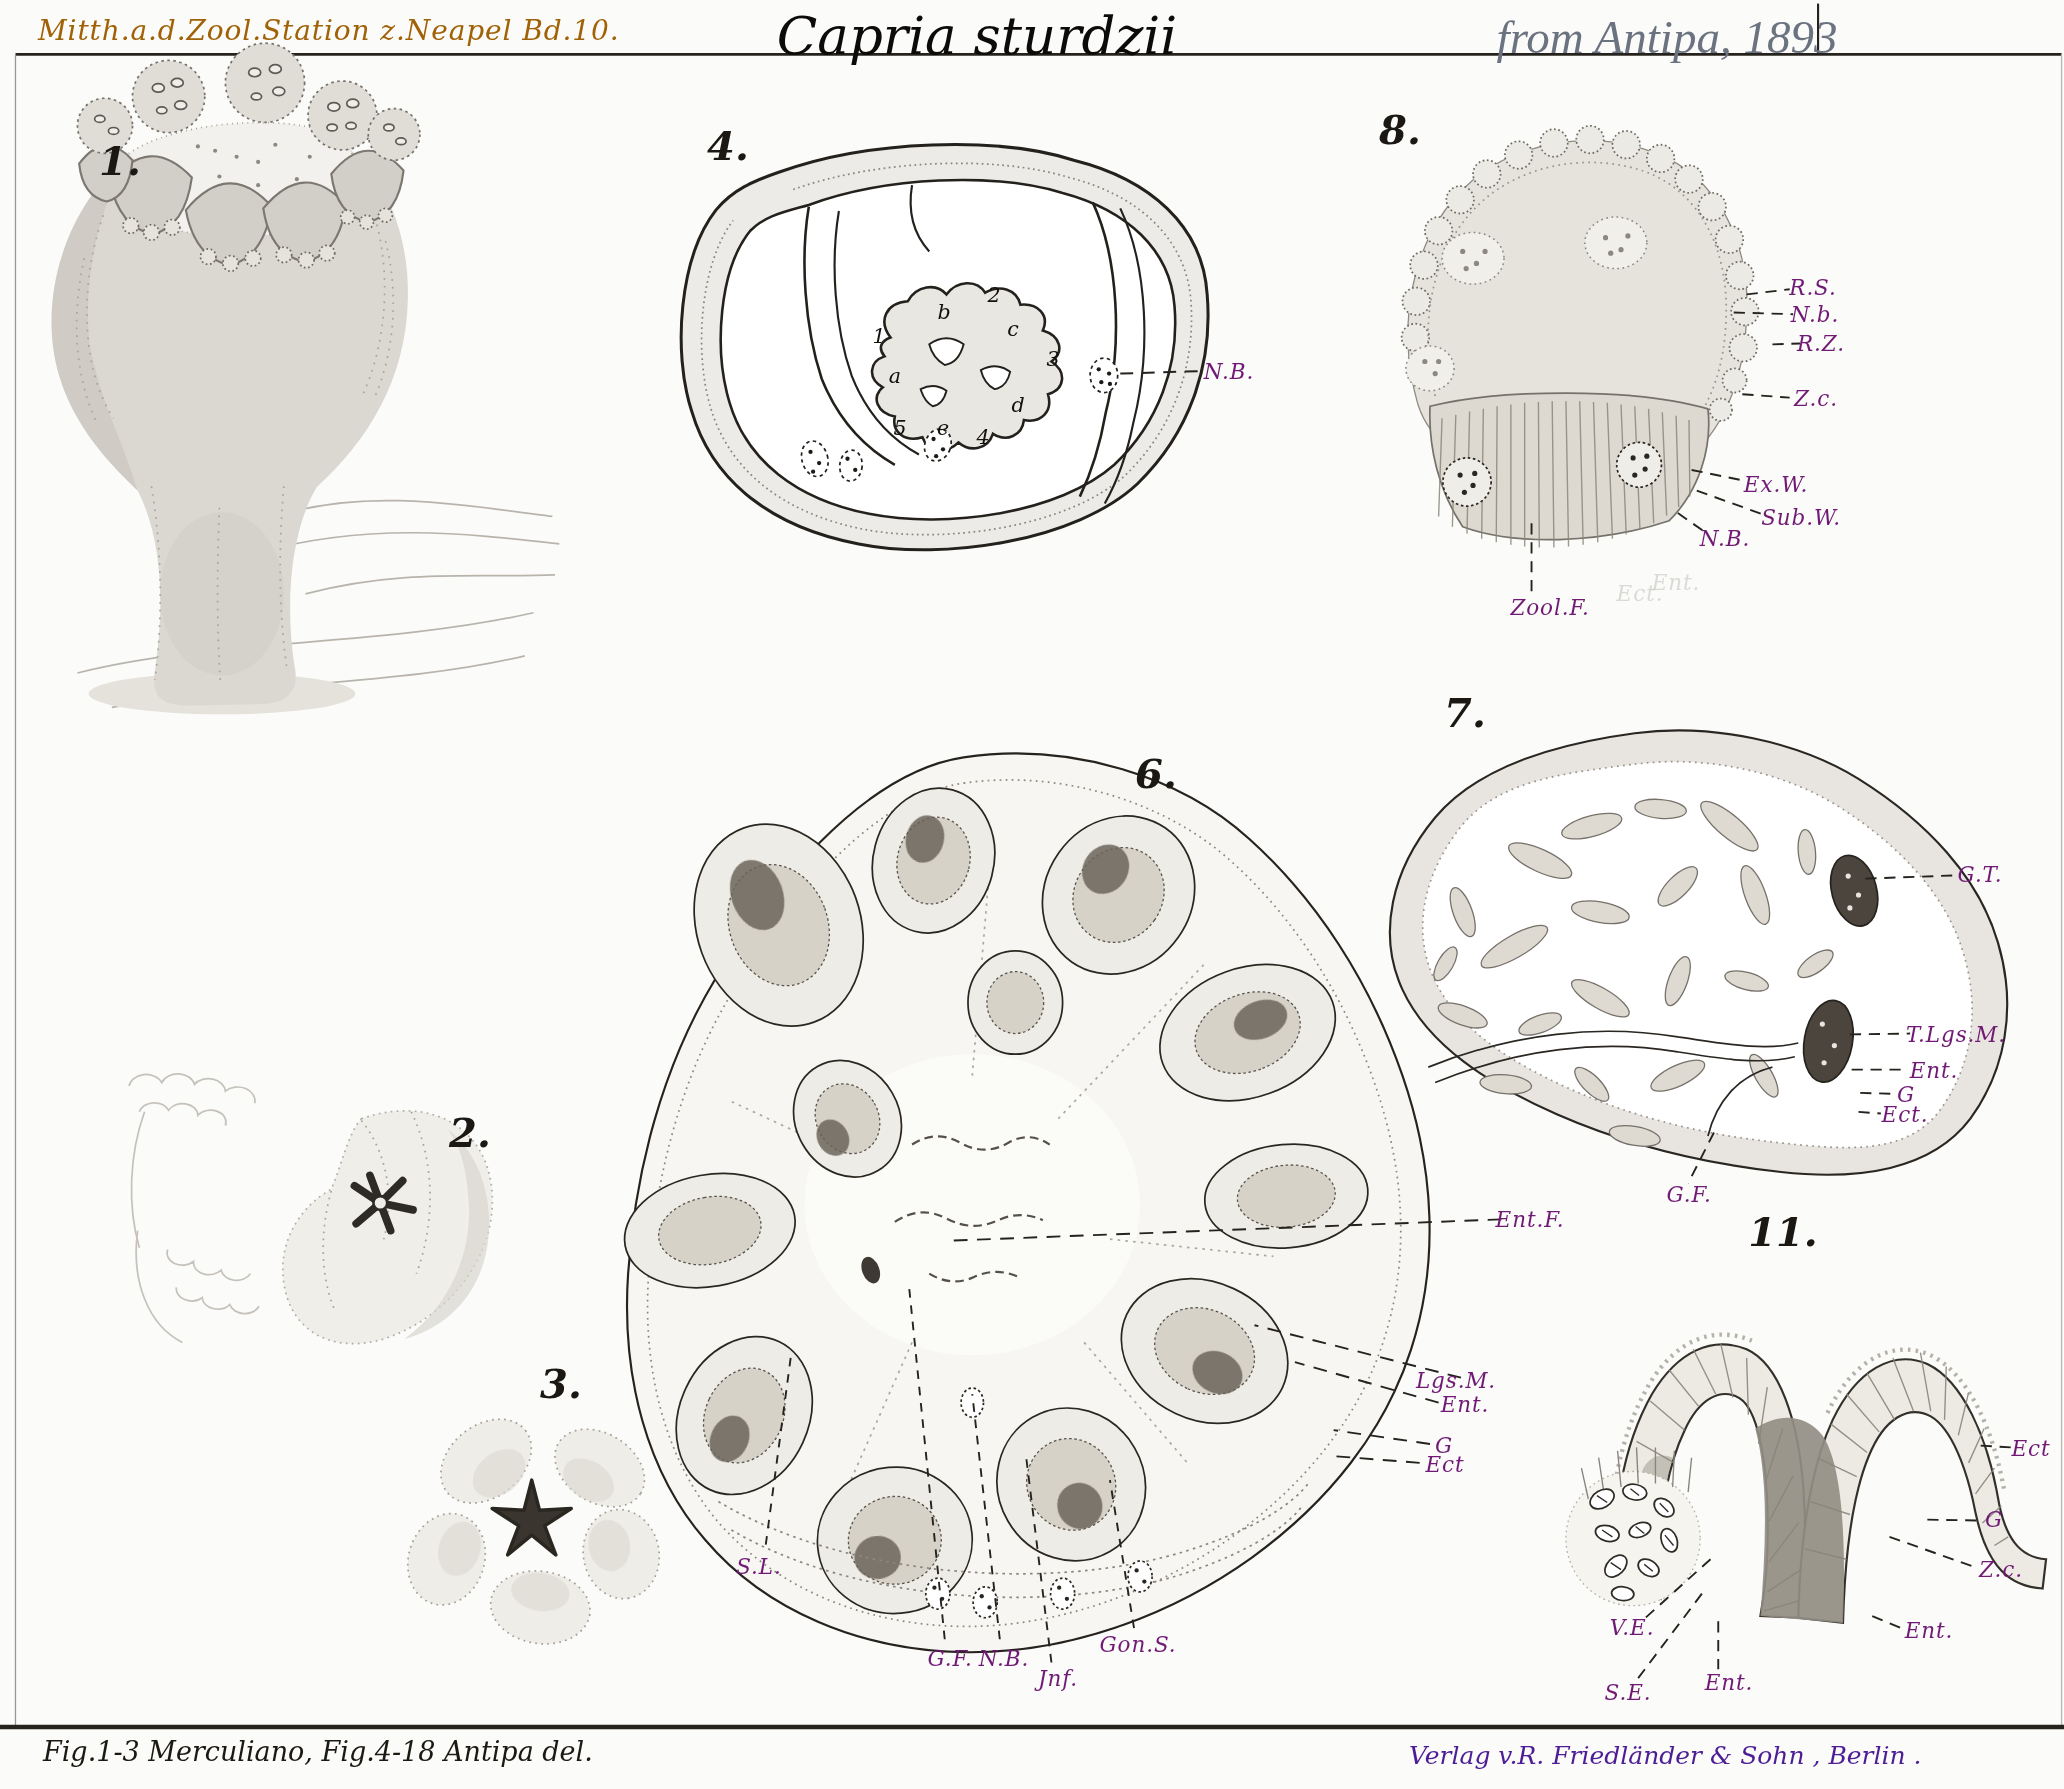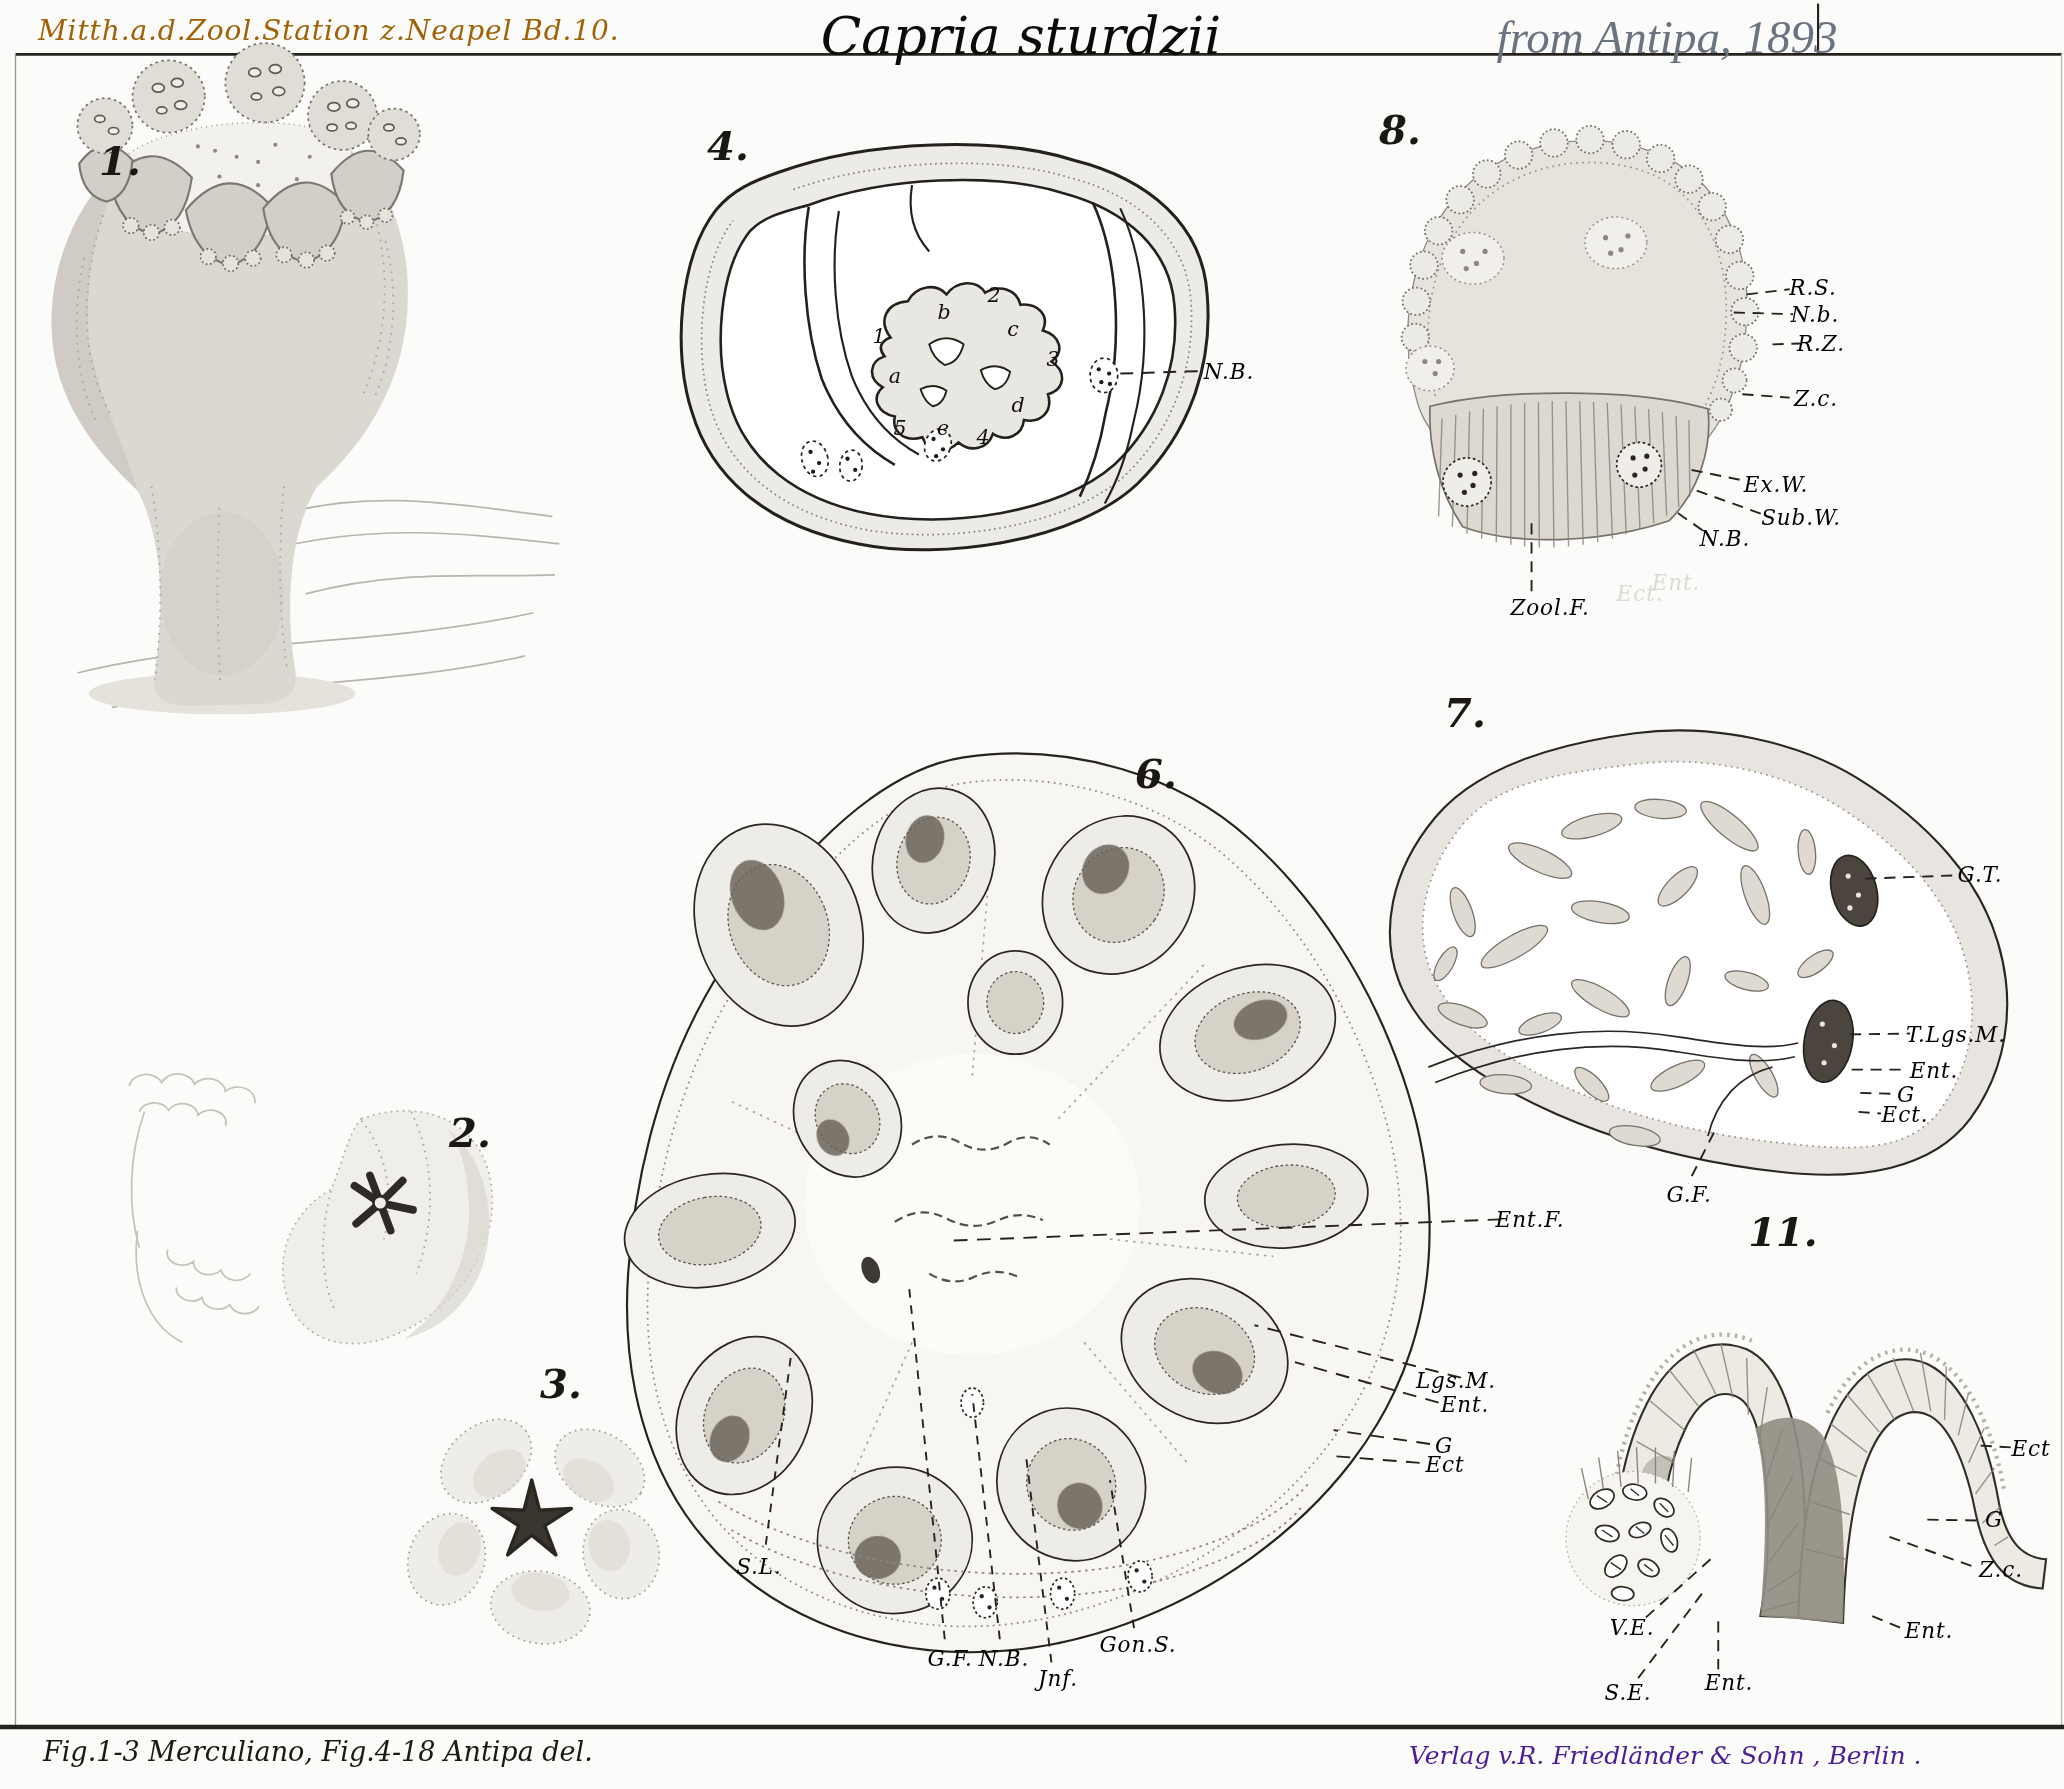--- a/index.html
+++ b/index.html
@@ -11,33 +11,33 @@
   }
   .plate{position:absolute;inset:0;}
   .art{position:absolute;left:0;top:0;}
   .hdr-journal{
     position:absolute;left:38px;top:13.8px;
     font-style:italic;font-size:28px;letter-spacing:0.9px;color:#a16207;
     white-space:nowrap;
   }
   .hdr-title{
     position:absolute;left:977px;top:5.2px;transform:translateX(-50%);
-    font-style:italic;font-size:53px;color:#0d0b09;white-space:nowrap;margin-left:44px;
+    font-style:italic;font-size:53px;color:#0d0b09;white-space:nowrap;
   }
   .hdr-attrib{
     position:absolute;left:1667px;top:10.3px;transform:translateX(-50%);
     font-family:"Liberation Serif", serif;font-size:47px;color:#6b7380;white-space:nowrap;font-style:italic;
   }
   .fig-num{
     position:absolute;transform:translate(-50%,-50%);
     font-style:italic;font-weight:bold;font-size:40px;color:#1b1813;white-space:nowrap;
   }
   .lbl{
     position:absolute;transform:translate(-50%,-50%);
-    font-style:italic;font-size:21.5px;letter-spacing:0.9px;color:#000000;white-space:nowrap;
+    font-style:italic;font-size:21.5px;letter-spacing:0.9px;color:#701a75;white-space:nowrap;
   }
   .lbl.faint{color:#c3c6be;opacity:.6;}
   .mark{
     position:absolute;transform:translate(-50%,-50%);
     font-style:italic;font-size:20.6px;color:#14110c;white-space:nowrap;
   }
   .footer-left{
     position:absolute;left:43px;top:1736px;
     font-style:italic;font-size:27px;color:#1c1913;white-space:nowrap;
   }

